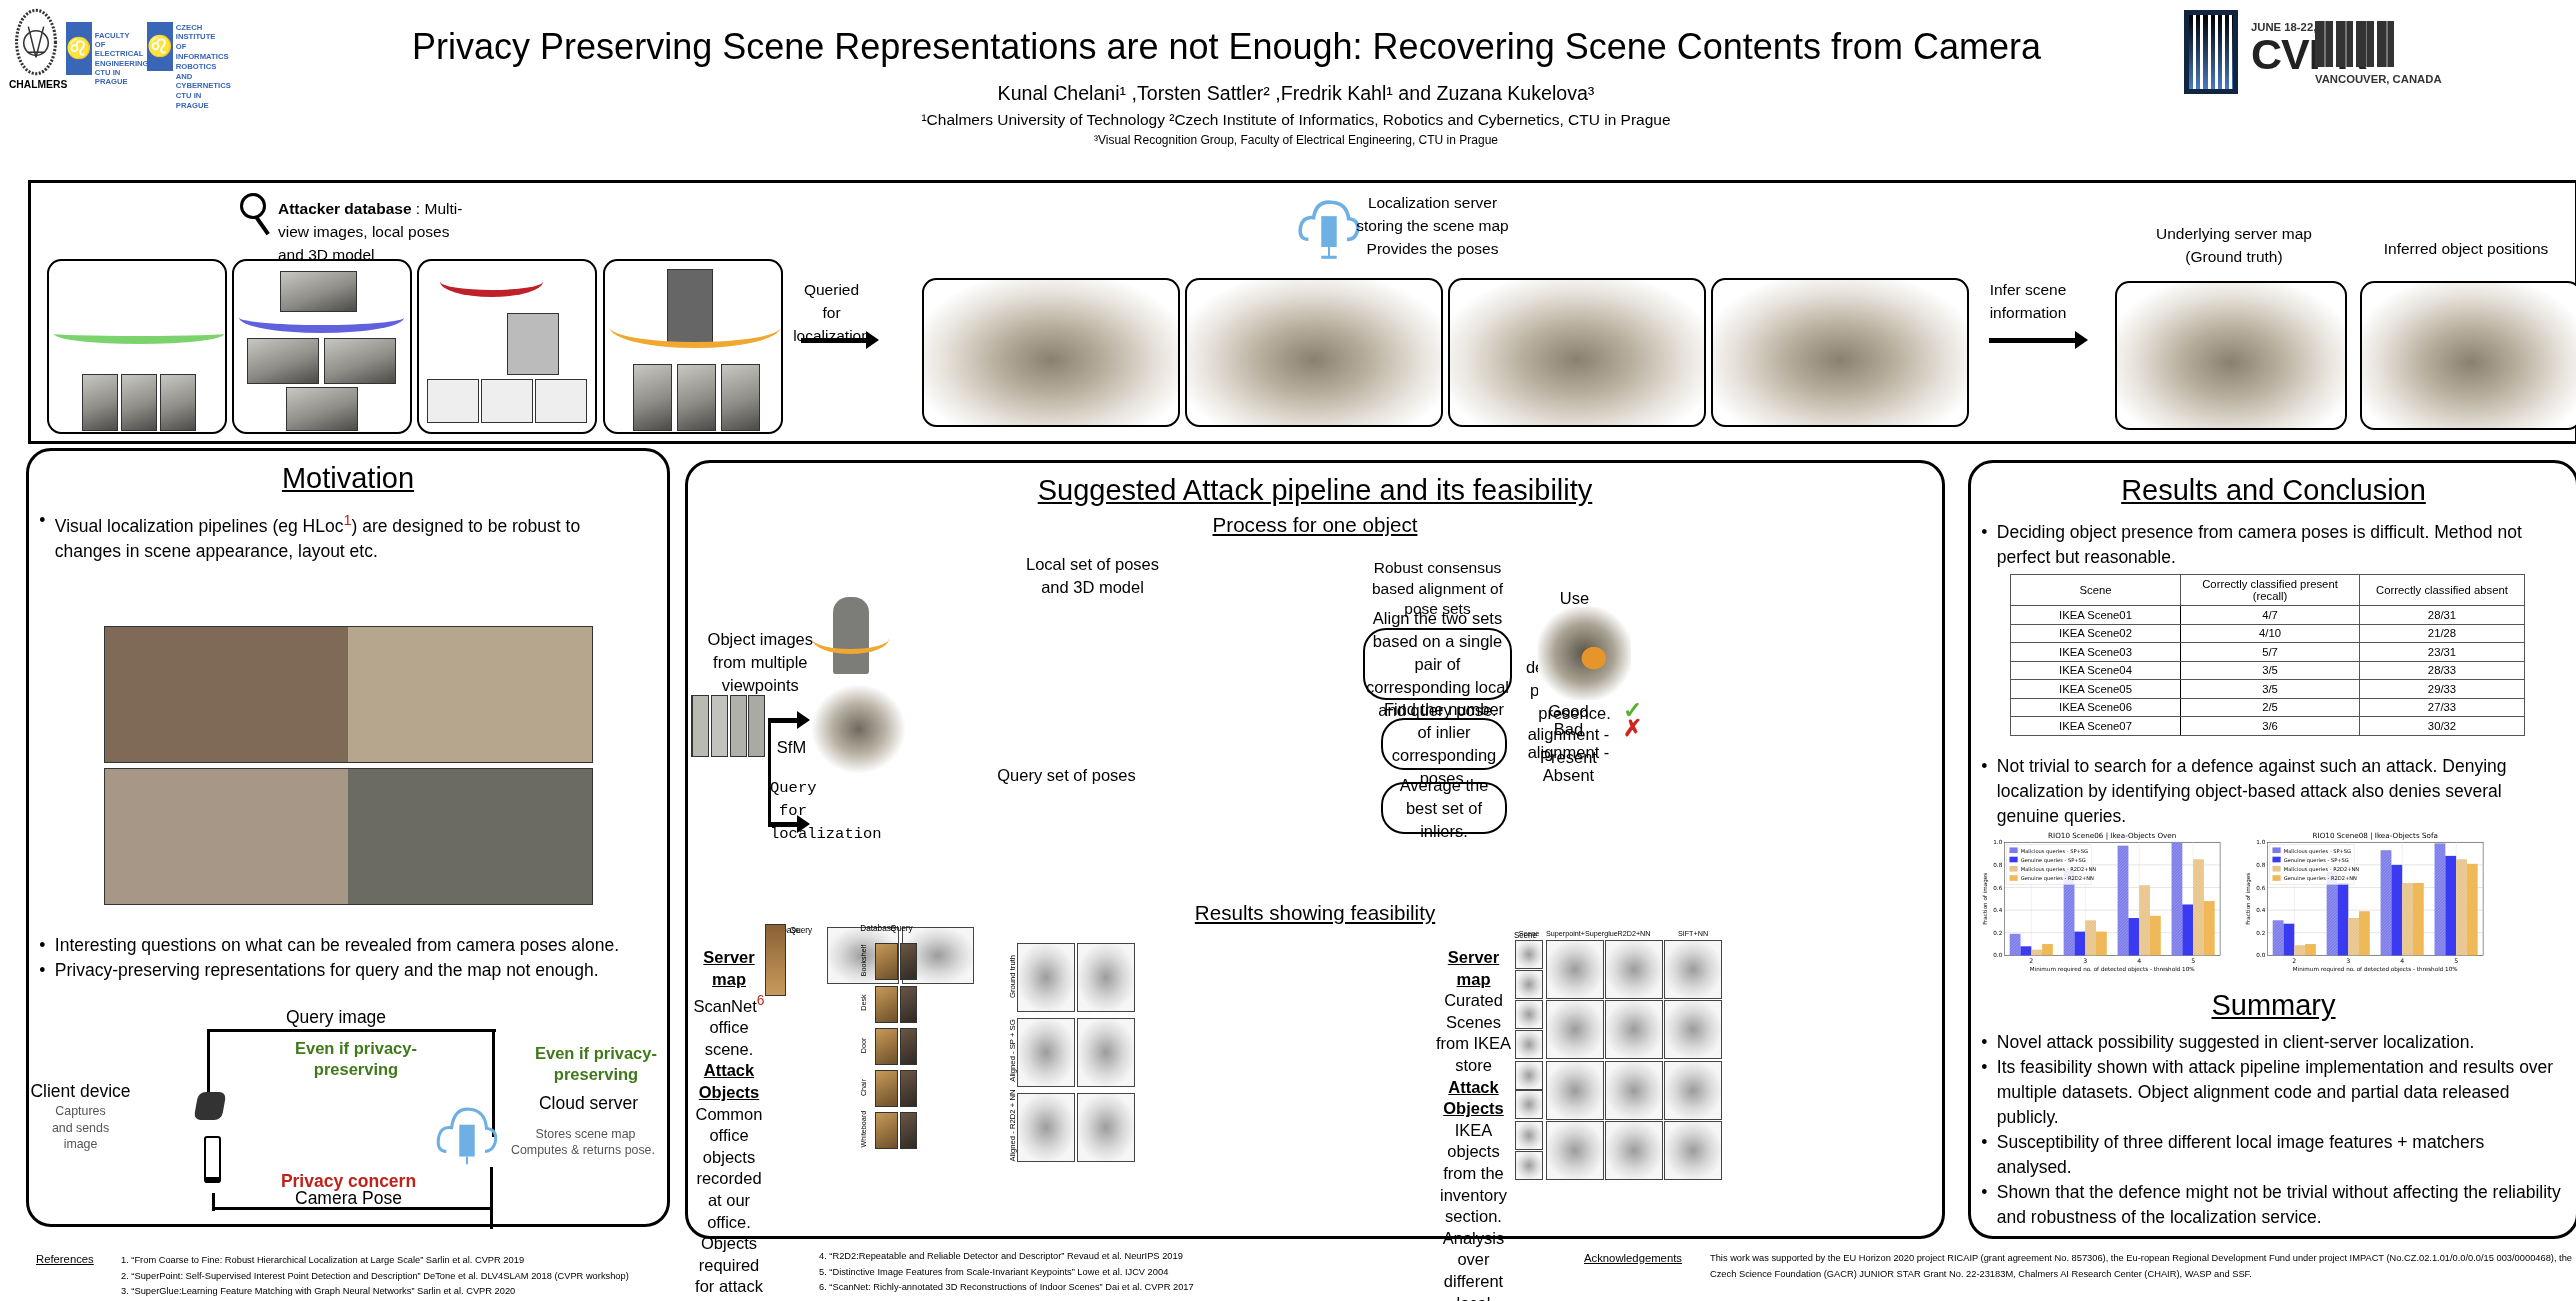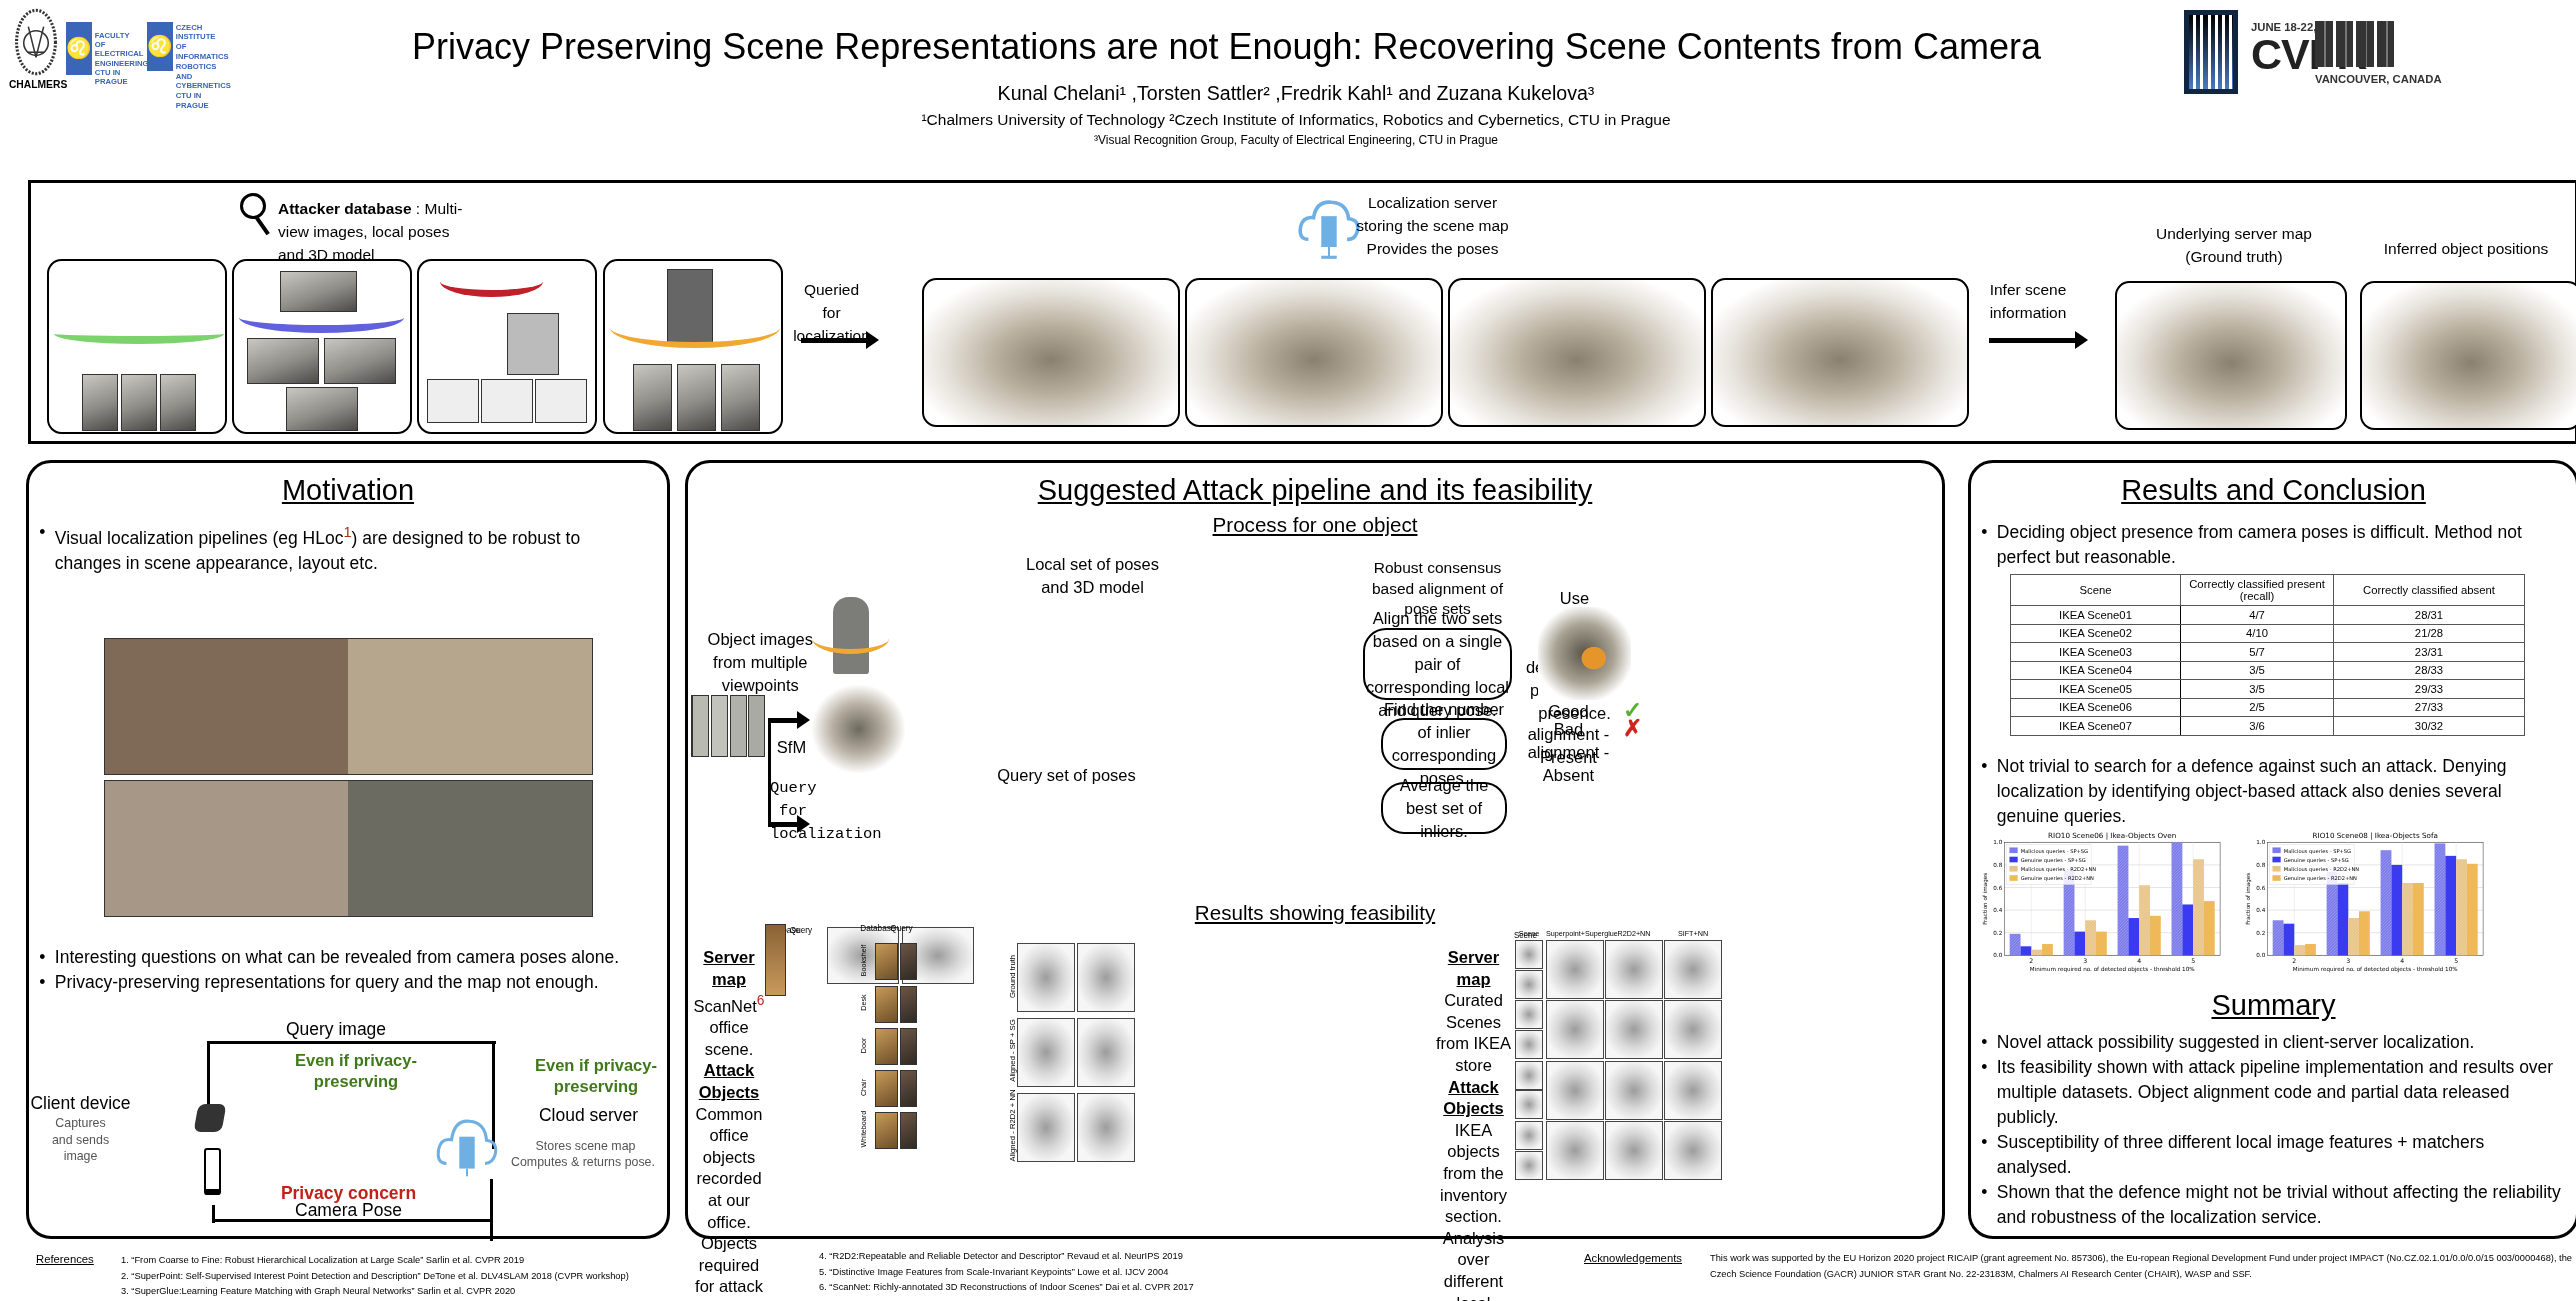--- a/index.html
+++ b/index.html
@@ -159,21 +159,21 @@
 
   <div class="txt" style="left:2087px;top:39px;width:232px;font-size:15.5px;">
     <div>Underlying server map</div>
     <div>(Ground truth)</div>
   </div>
   <div class="imgbox" style="left:2084px;top:98px;width:232px;height:149px;"></div>
   <div class="txt" style="left:2324px;top:54px;width:222px;font-size:15.5px;">Inferred object positions</div>
   <div class="imgbox" style="left:2329px;top:98px;width:222px;height:149px;"></div>
 </div>
 
-<div class="panel" style="left:26px;top:460px;width:644px;height:779px;">
+<div class="panel" style="left:26px;top:448px;width:644px;height:779px;">
   <div class="h-sec" style="top:11.3px;">Motivation</div>
   <ul class="bul" style="left:10.3px;top:57px;width:608px;">
     <li><span>Visual localization pipelines (eg HLoc</span><sup class="red">1</sup><span>) are designed to be robust to changes in scene appearance, layout etc.</span></li>
   </ul>
   <div class="photo" style="left:75px;top:175px;width:489px;height:137px;background:
       linear-gradient(90deg,#7e6a56 0 50%,#b7a68e 50%);"></div>
   <div class="photo" style="left:75px;top:317px;width:489px;height:137px;background:
       linear-gradient(90deg,#a79786 0 50%,#6b6b62 50%);"></div>
   <ul class="bul" style="left:10.3px;top:482px;width:608px;">
     <li>Interesting questions on what can be revealed from camera poses alone.</li>
@@ -338,21 +338,21 @@
 
 <div class="panel" style="left:1968px;top:460px;width:611px;height:779px;">
   <div class="h-sec" style="top:11.3px;">Results and Conclusion</div>
   <ul class="bul" style="left:10.3px;top:57px;width:582px;">
     <li>Deciding object presence from camera poses is difficult. Method not perfect but reasonable.</li>
   </ul>
   <table class="res" style="left:39px;top:111px;width:515px;">
     <thead>
       <tr>
         <th style="width:170px;">Scene</th>
-        <th style="width:153px;">Correctly classified present (recall)</th>
+        <th style="width:179px;">Correctly classified present (recall)</th>
         <th>Correctly classified absent</th>
       </tr>
     </thead>
     <tbody id="res-body">
         <tr class="first">
           <td class="sc">IKEA Scene01</td>
           <td>4/7</td>
           <td>28/31</td>
         </tr>
         <tr>

